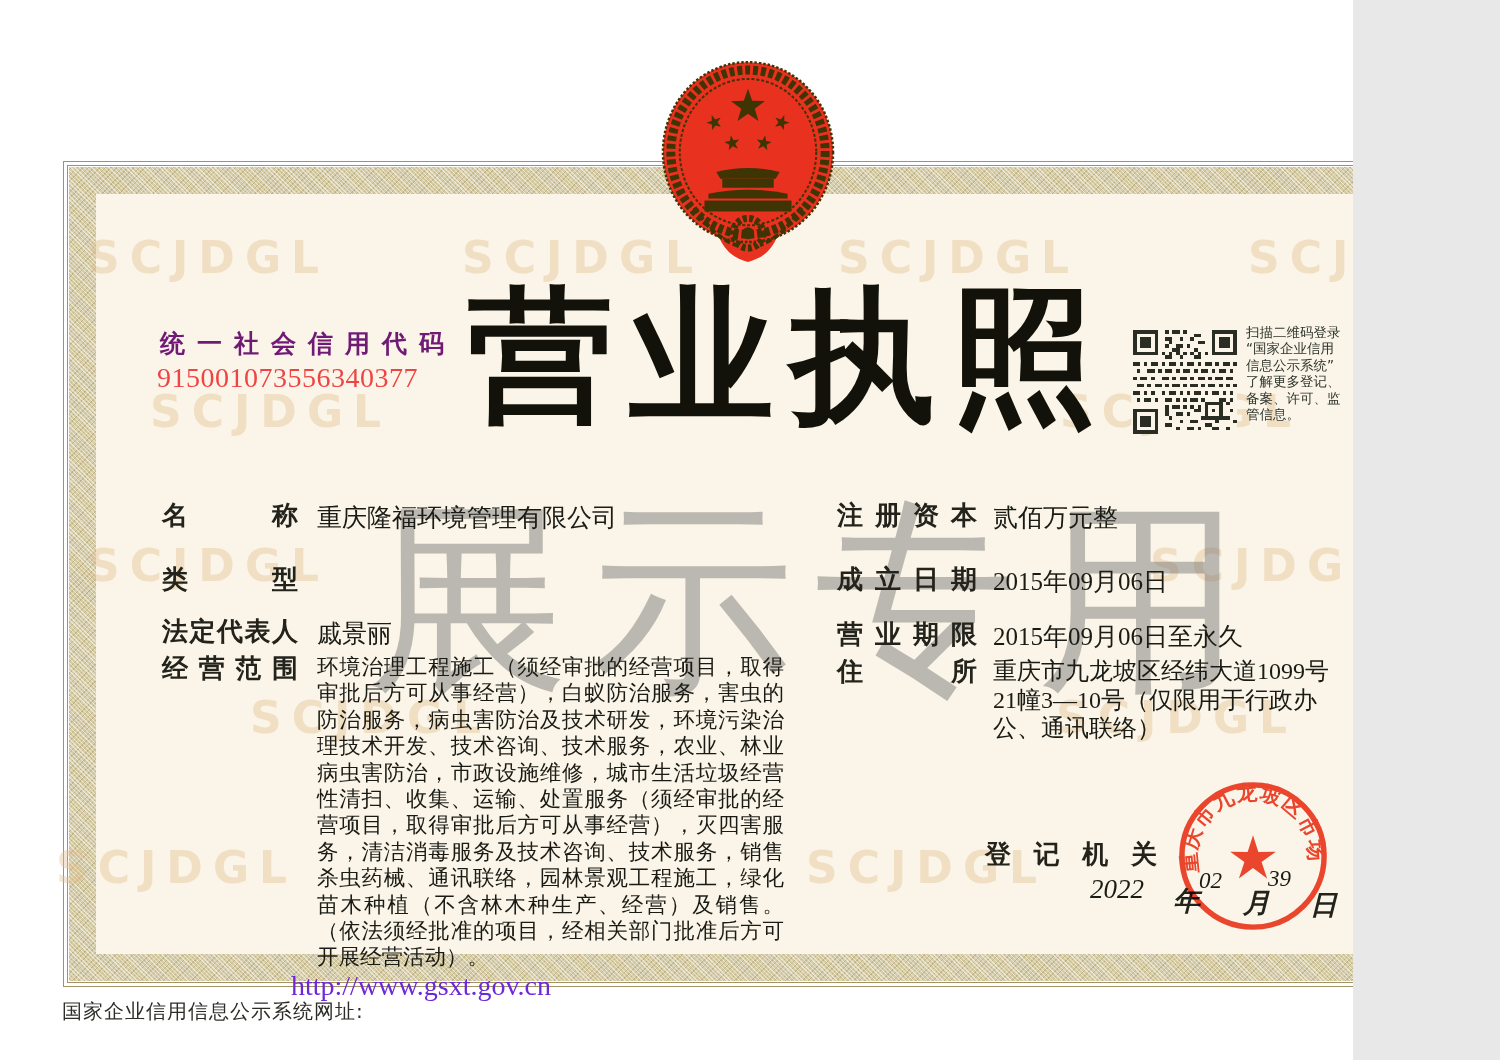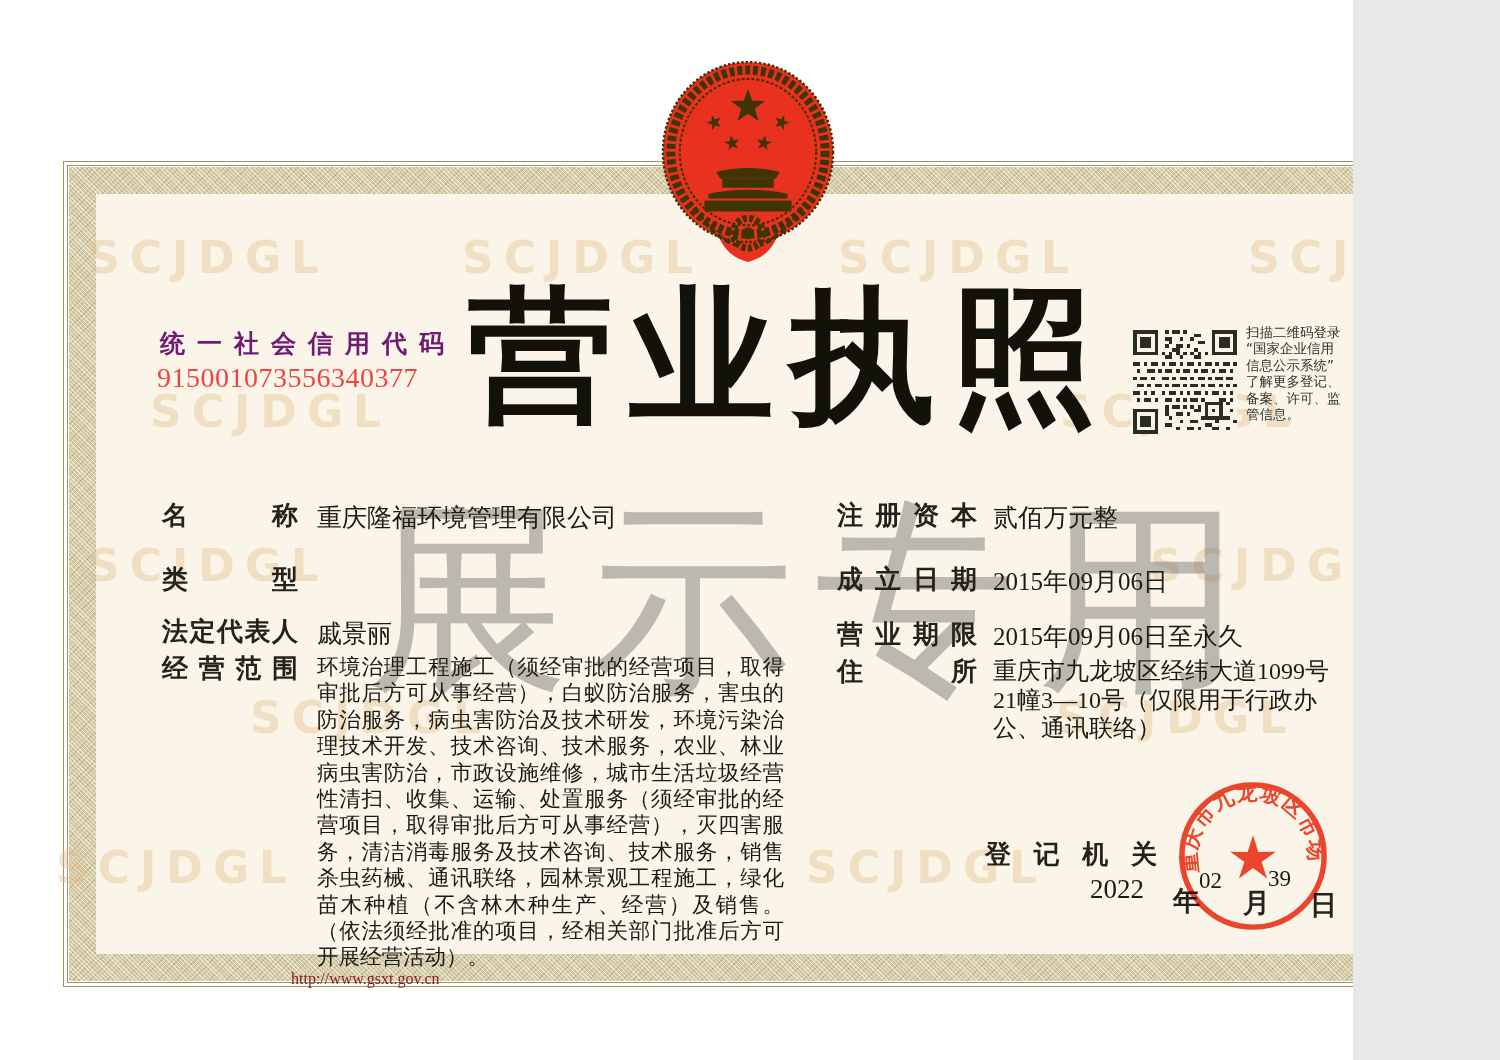--- a/index.html
+++ b/index.html
@@ -45,29 +45,29 @@
   .qr{position:absolute;left:1133px;top:330px;width:104px;height:104px;}
   .qr-caption{position:absolute;left:1246px;top:324px;width:112px;font-size:13.5px;line-height:16.4px;
               color:#2e332b;white-space:pre-line;}
   .frow{position:absolute;}
   .flabel{display:inline-flex;justify-content:space-between;font-size:26px;font-weight:bold;color:#23231c;}
   .w136{width:136px;}.w140{width:140px;}.w172{width:172px;}
   .fvalue{position:absolute;font-size:25px;color:#1b1b15;}
   .scope{font-size:21.5px;line-height:26.4px;width:467px;text-align:justify;}
   .addr{font-size:24px;line-height:28.6px;width:354px;}
   .reg-label{position:absolute;left:985px;top:837px;font-size:27px;font-weight:bold;color:#23231c;}
-  .date-item{position:absolute;color:#1b1b15;}
+  .date-item{position:absolute;color:#1b1b15;font-style:italic;}
   .du{font-size:27px;font-weight:bold;color:#23231c;}
   
   .seal{position:absolute;left:1174px;top:777px;width:158px;height:158px;z-index:6;
         mix-blend-mode:multiply;opacity:.93;}
   
   .emblem{position:absolute;left:659px;top:61px;width:178px;height:203px;z-index:5;}
   
-  .footer-url{position:absolute;left:291px;top:970px;font-size:16px;color:#7f1d1d;z-index:7;}
+  .footer-url{position:absolute;left:291px;top:970px;font-size:28px;color:#6d28d9;z-index:7;}
   .footer-left{position:absolute;left:62px;top:998px;font-size:20px;letter-spacing:1px;color:#2d2d28;z-index:7;}
   .footer-right{position:absolute;left:1212px;top:998px;font-size:21px;letter-spacing:1px;color:#2d2d28;z-index:7;}
 </style>
 </head>
 <body>
 
 <div class="sheet">
 
   <div class="frame">
     <div class="frame-line">
@@ -243,20 +243,21 @@
         </span>
     </div>
     <span class="date-item serif" style="left:1090px;top:874px;font-size:27px">2022</span>
     <span class="date-item du" style="left:1173px;top:883px">年</span>
     <span class="date-item serif" style="left:1199px;top:868px;font-size:23px">02</span>
     <span class="date-item du" style="left:1243px;top:885px">月</span>
     <span class="date-item serif" style="left:1268px;top:866px;font-size:23px">39</span>
     <span class="date-item du" style="left:1310px;top:887px">日</span>
 
     <div class="footer-url serif">http://www.gsxt.gov.cn</div>
+    <div class="footer-left">国家企业信用信息公示系统网址:</div>
   </div>
 
   <svg class="seal" viewBox="0 0 160 160">
     <defs>
       <path id="sealArc" d="M 25.5 96.6 A 57 57 0 1 1 134.5 96.6" fill="none"></path>
     </defs>
     <circle cx="80" cy="80" r="72" fill="none" stroke="#ee3b21" stroke-width="5.5"></circle>
     <polygon points="80,59 85.4,75.9 103.1,75.7 88.7,86 94.3,102.8 80,92.2 65.7,102.8 71.3,86 56.9,75.7 74.6,75.9" fill="#ee3b21"></polygon>
     <text font-size="21" fill="#ee3b21" letter-spacing="1.5" font-family="'DejaVu Sans','Liberation Sans',sans-serif" font-weight="bold">
       <textPath href="#sealArc" startOffset="0">重庆市九龙坡区市场监督管理局</textPath>

